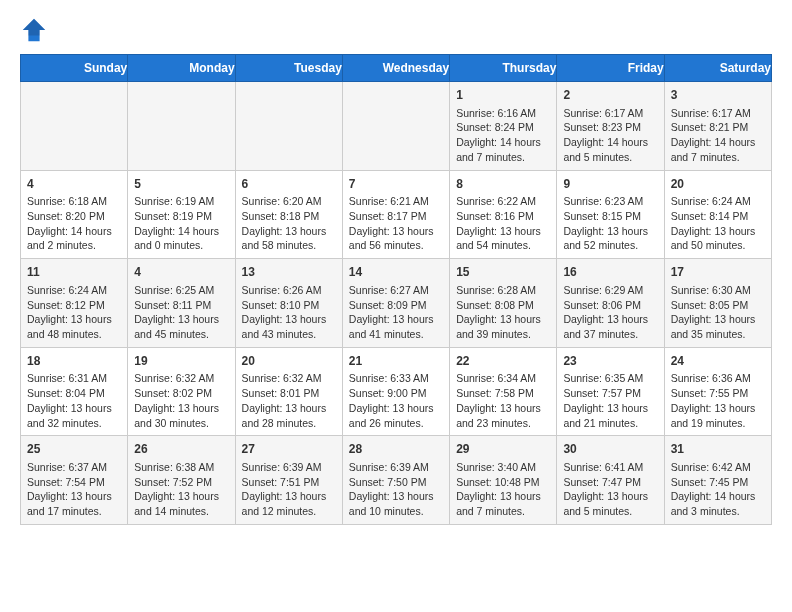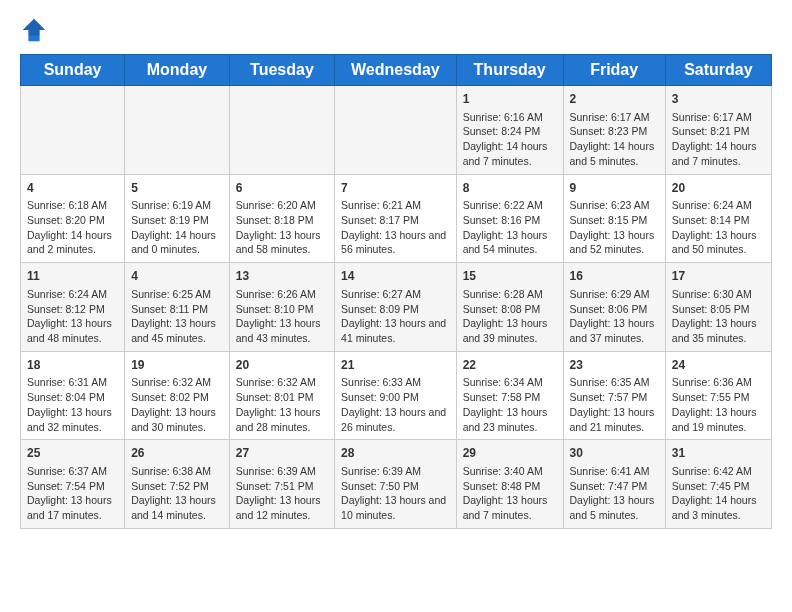--- a/index.html
+++ b/index.html
@@ -49,23 +49,23 @@
       font-weight: normal;
     }
     table {
       width: 100%;
       border-collapse: collapse;
       font-size: 11px;
     }
     thead tr th {
       background: #2176d2;
       color: #fff;
-      text-align: center;
-      padding: 6px 16px;
-      font-size: 16px;
+      text-align: right;
+      padding: 6px 0;
+      font-size: 12px;
       font-weight: bold;
       border: 1px solid #1a5faa;
     }
     tbody tr td {
       border: 1px solid #ccc;
       vertical-align: top;
       padding: 5px 6px;
       height: 80px;
       width: calc(100%/7);
       color: #333;
@@ -155,18 +155,18 @@
         <td><span class="day-number">21</span><span>Sunrise: 6:33 AM</span><br><span>Sunset: 9:00 PM</span><br><span>Daylight: 13 hours and 26 minutes.</span><br></td>
         <td><span class="day-number">22</span><span>Sunrise: 6:34 AM</span><br><span>Sunset: 7:58 PM</span><br><span>Daylight: 13 hours and 23 minutes.</span><br></td>
         <td><span class="day-number">23</span><span>Sunrise: 6:35 AM</span><br><span>Sunset: 7:57 PM</span><br><span>Daylight: 13 hours and 21 minutes.</span><br></td>
         <td><span class="day-number">24</span><span>Sunrise: 6:36 AM</span><br><span>Sunset: 7:55 PM</span><br><span>Daylight: 13 hours and 19 minutes.</span><br></td>
       </tr>
       <tr>
         <td><span class="day-number">25</span><span>Sunrise: 6:37 AM</span><br><span>Sunset: 7:54 PM</span><br><span>Daylight: 13 hours and 17 minutes.</span><br></td>
         <td><span class="day-number">26</span><span>Sunrise: 6:38 AM</span><br><span>Sunset: 7:52 PM</span><br><span>Daylight: 13 hours and 14 minutes.</span><br></td>
         <td><span class="day-number">27</span><span>Sunrise: 6:39 AM</span><br><span>Sunset: 7:51 PM</span><br><span>Daylight: 13 hours and 12 minutes.</span><br></td>
         <td><span class="day-number">28</span><span>Sunrise: 6:39 AM</span><br><span>Sunset: 7:50 PM</span><br><span>Daylight: 13 hours and 10 minutes.</span><br></td>
-        <td><span class="day-number">29</span><span>Sunrise: 3:40 AM</span><br><span>Sunset: 8:48 PM</span><br><span>Daylight: 13 hours and 7 minutes.</span><br></td>
+        <td><span class="day-number">29</span><span>Sunrise: 3:40 AM</span><br><span>Sunset: 10:48 PM</span><br><span>Daylight: 13 hours and 7 minutes.</span><br></td>
         <td><span class="day-number">30</span><span>Sunrise: 6:41 AM</span><br><span>Sunset: 7:47 PM</span><br><span>Daylight: 13 hours and 5 minutes.</span><br></td>
         <td><span class="day-number">31</span><span>Sunrise: 6:42 AM</span><br><span>Sunset: 7:45 PM</span><br><span>Daylight: 14 hours and 3 minutes.</span><br></td>
       </tr>
     </tbody>
 </table>
 
 </body></html>

